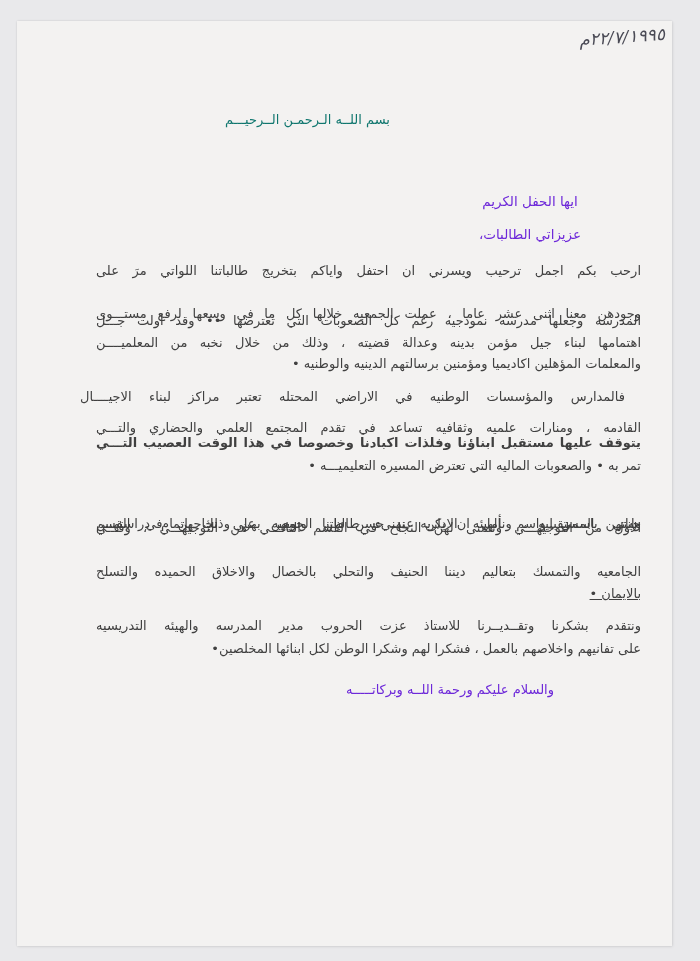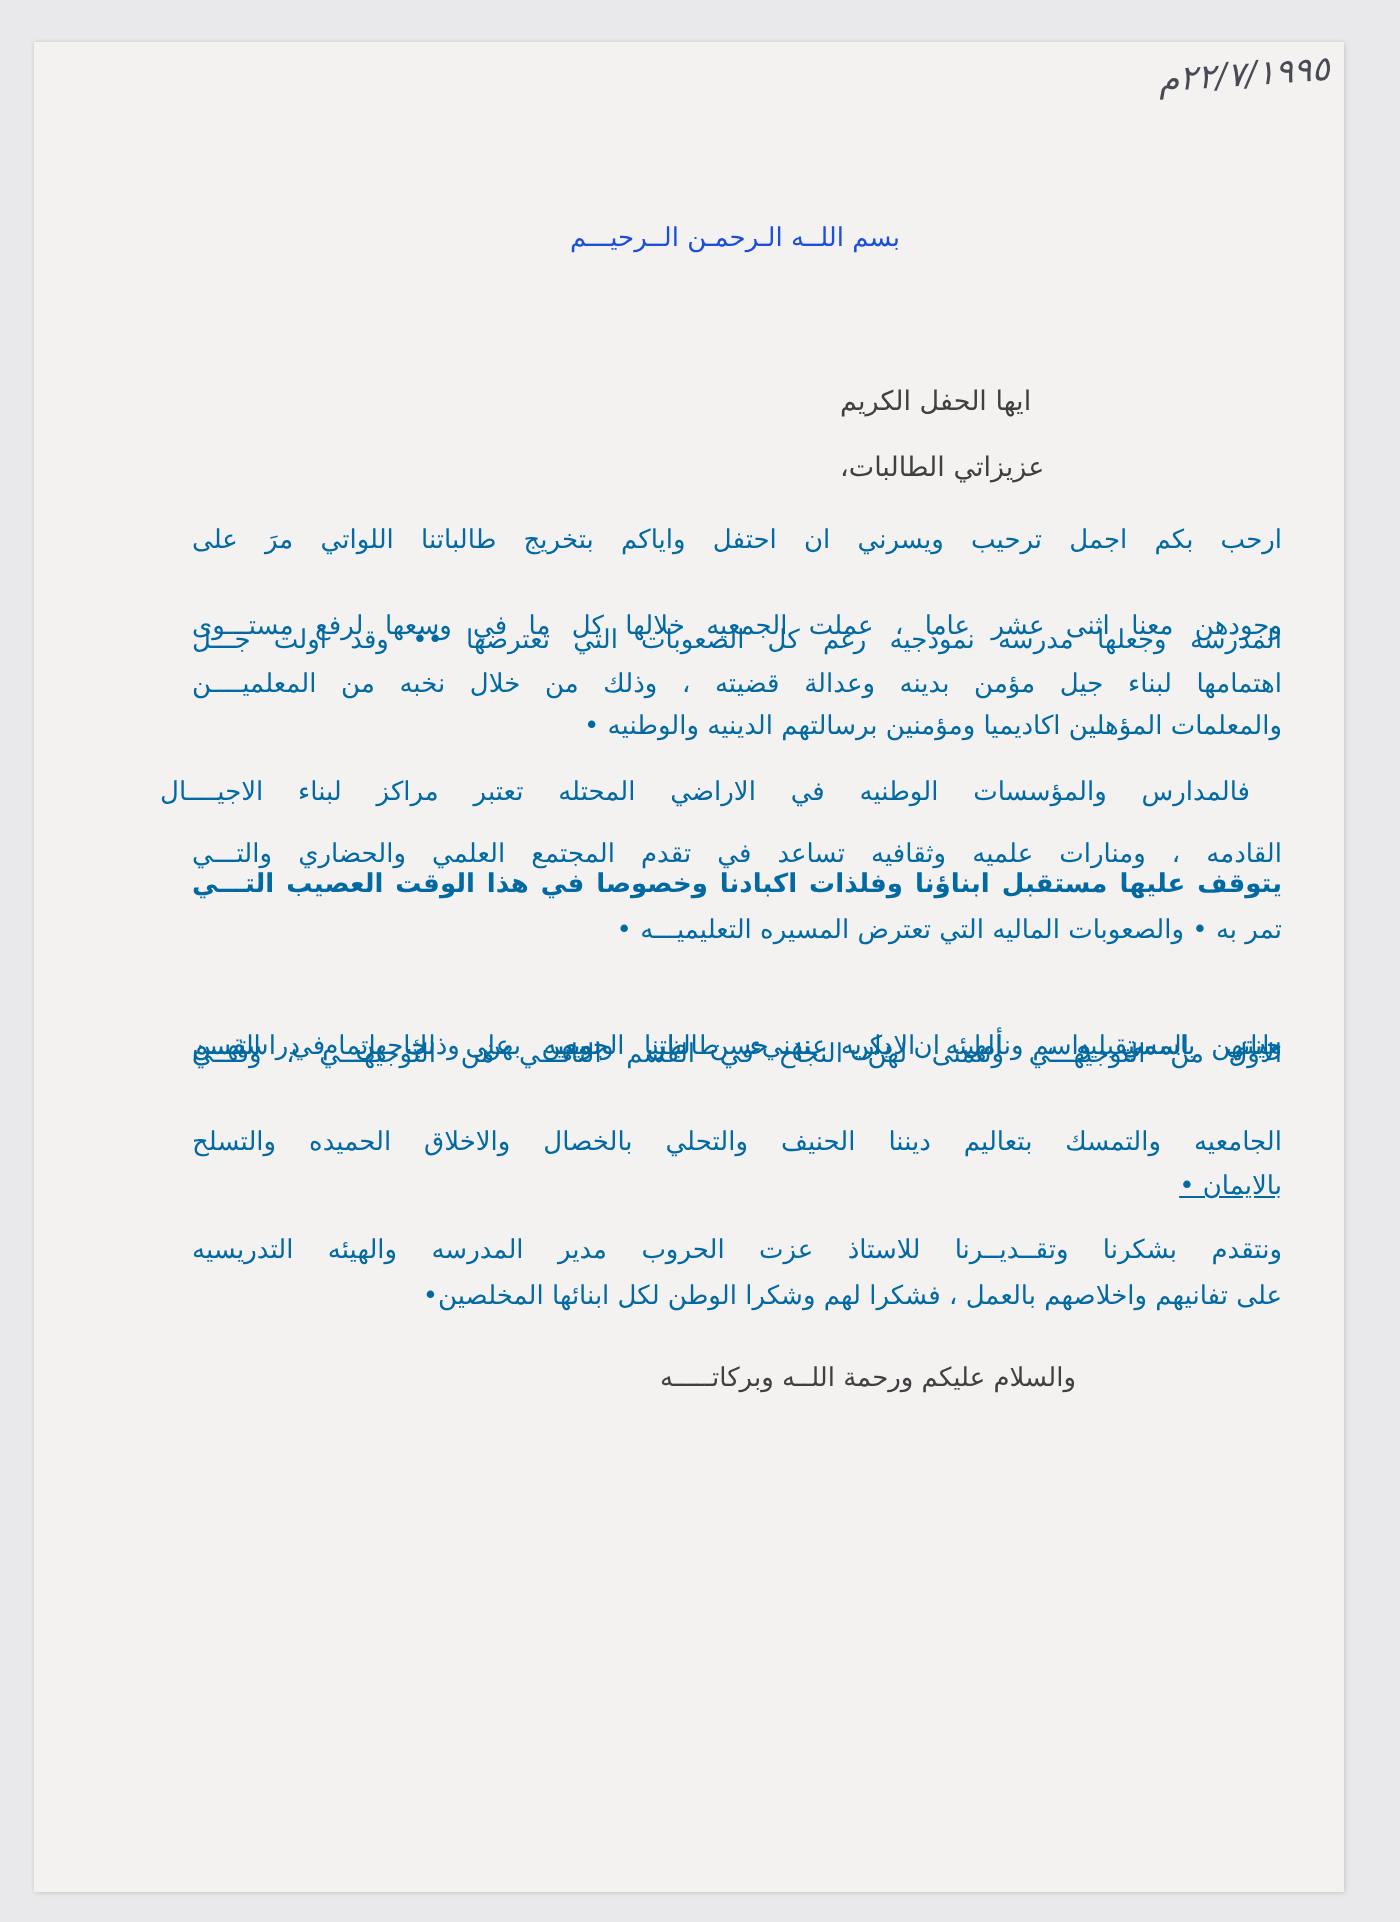--- a/index.html
+++ b/index.html
@@ -34,45 +34,45 @@
     font-style: italic;
     transform: rotate(-4deg);
     direction: rtl;
     text-align: right;
   }
   .line {
     position: absolute;
     direction: rtl;
     text-align: justify;
     text-align-last: justify;
-    color: #0369a1;
+    color: #404040;
     font-size: 13px;
     line-height: 16px;
     white-space: nowrap;
   }
   .line.last {
     text-align-last: right;
   }
   .basmala {
     position: absolute;
     left: 225px;
     top: 112px;
     width: 285px;
     direction: rtl;
-    text-align: center;
+    text-align: left;
     font-size: 13px;
-    color: #1d4ed8;
+    color: #0f766e;
     letter-spacing: 1px;
   }
   .salutation {
     position: absolute;
     direction: rtl;
-    text-align: left;
+    text-align: center;
     font-size: 13.5px;
-    color: #404040;
+    color: #6d28d9;
   }
 </style>
 </head>
 <body>
 
 <div class="paper"></div>
 
 <div class="hand-date">٢٢/٧/١٩٩٥م</div>
 
 <div class="basmala">بسم اللــه الـرحمـن الــرحيـــم</div>

